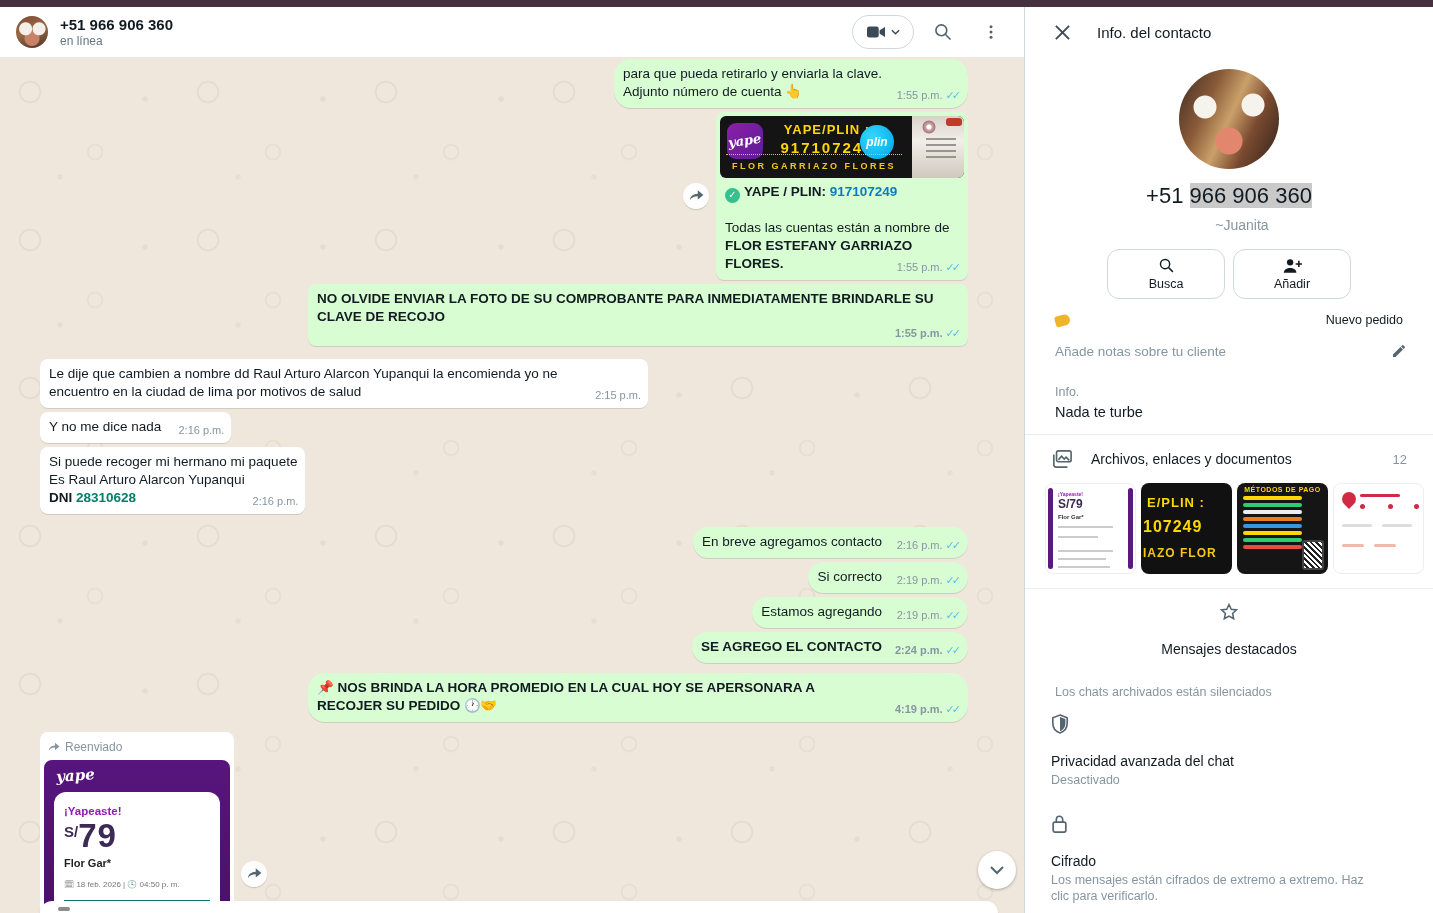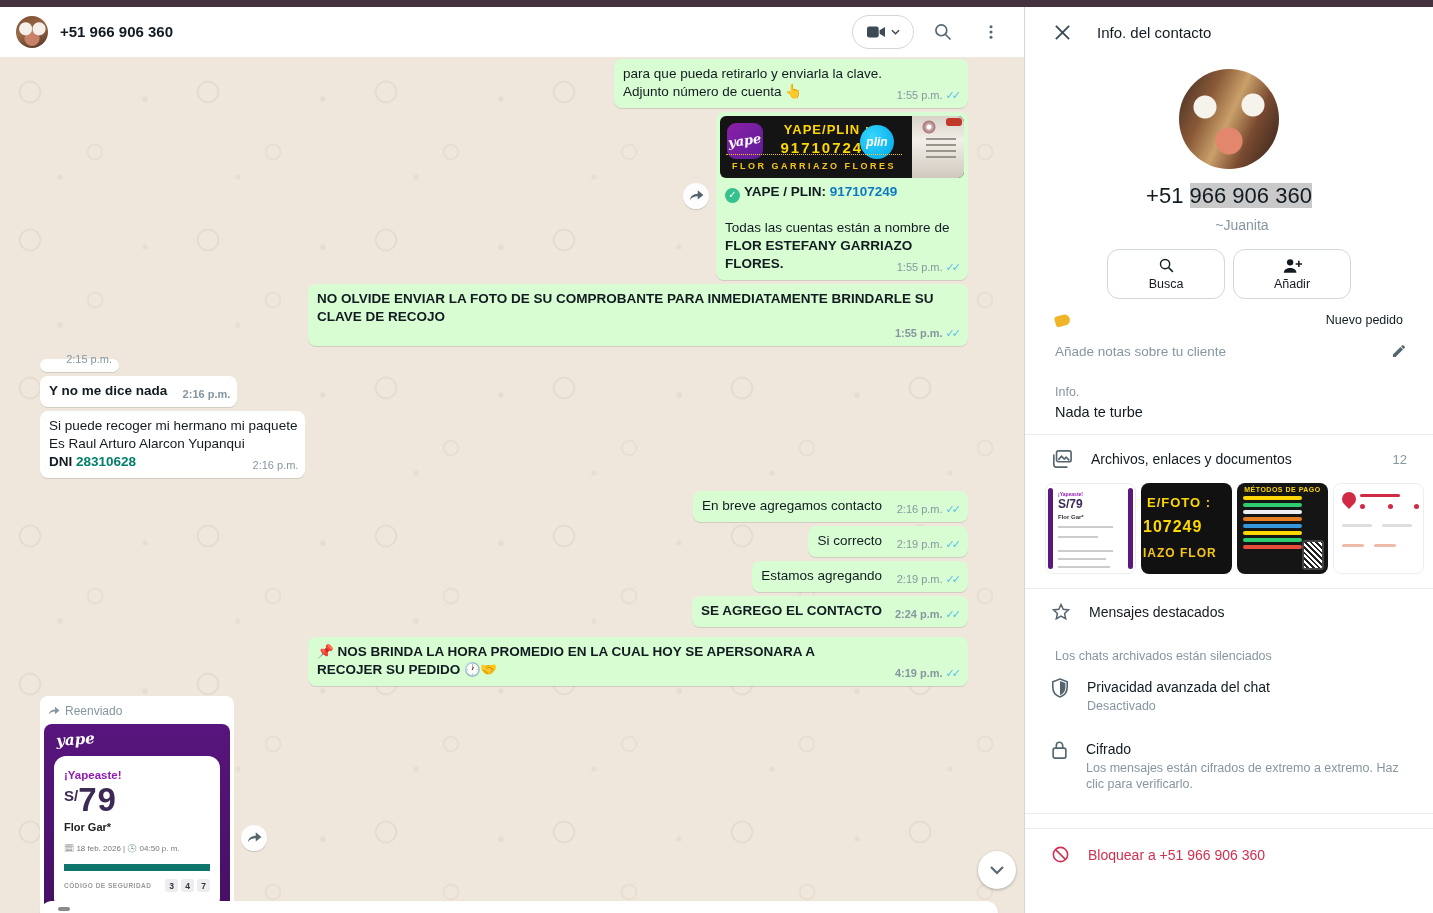--- a/index.html
+++ b/index.html
@@ -34,21 +34,21 @@
     background-size:178px 148px; }
   .row { display:flex; margin-bottom:4px; align-items:center; }
   .row.out { justify-content:flex-end; }
   .row.in  { justify-content:flex-start; }
   .bubble { position:relative; border-radius:8px; padding:6px 8px 7px 9px; font-size:13.5px; line-height:18px;
     box-shadow:0 1px .5px rgba(11,20,26,.13); max-width:660px; cursor:pointer; }
   .out .bubble { background:#d9fdd3; }
   .in  .bubble { background:#ffffff; }
   .meta { position:absolute; right:7px; bottom:4px; display:flex; align-items:center; gap:3px; font-size:11px; color:#8696a0; white-space:nowrap; }
   .ticks { color:#53bdeb; font-size:11px; letter-spacing:-3px; padding-right:3px; }
-  .pr-lg { padding-right:86px; } .pr-md { padding-right:70px;font-weight:bold; } .pb-meta { padding-bottom:20px; }
+  .pr-lg { padding-right:86px;border-radius:17px; } .pr-md { padding-right:70px; } .pb-meta { padding-bottom:20px; }
   .bold { font-weight:700; }
   .link-blue { color:#0b7bc1; font-weight:700; }
   .link-teal { color:#00806a; font-weight:700; }
 
   
   .img-bubble { padding:4px 4px 7px 4px; width:252px; }
   .banner { position:relative; width:244px; height:62px; background:#141414; border-radius:6px; overflow:hidden; }
   .b-yape-tile { position:absolute; left:7px; top:7px; width:36px; height:36px; border-radius:9px;
     background:linear-gradient(135deg,#8b1fa8,#5d1d96); display:flex; align-items:center; justify-content:center; }
   .b-yape-tile span, .r-logo { font-family:"DejaVu Serif",serif; font-style:italic; font-weight:700; color:#fff; }
@@ -154,37 +154,38 @@
   .t4 .pin { position:absolute; left:8px; top:8px; width:14px; height:14px; border-radius:50% 50% 50% 0; background:#d02a45; transform:rotate(-45deg); }
   .t4 i { position:absolute; height:3px; border-radius:2px; }
   .t4 .tl { left:26px; top:10px; width:40px; background:#d02a45; }
   .t4 .line { left:26px; top:22px; width:58px; height:2px; background:#e46; }
   .t4 .d { width:5px; height:5px; border-radius:50%; background:#d02a45; top:20px; position:absolute; }
   .t4 .g1 { left:8px; top:40px; width:30px; background:#ddd; }
   .t4 .g2 { left:48px; top:40px; width:30px; background:#ddd; }
   .t4 .g3 { left:8px; top:60px; width:22px; background:#eba; }
   .t4 .g4 { left:40px; top:60px; width:22px; background:#eba; }
 
-  .panel-row { display:flex; align-items:flex-start; gap:18px; padding:13px 26px; cursor:pointer; }
+  .panel-row { display:flex; align-items:flex-start; gap:18px; padding:13px 26px; cursor:pointer;flex-direction:column; }
   .panel-row .pr-title { font-size:14px; color:#111b21; line-height:18px; }
   .panel-row .pr-sub { font-size:12.5px; color:#8696a0; margin-top:2px; line-height:16px; }
   .muted-note { font-size:12.5px; color:#8696a0; padding:14px 30px 2px; }
   .block-row { display:flex; align-items:center; gap:18px; padding:16px 26px; color:#d32f50; font-size:14px; cursor:pointer; }
 </style>
 </head>
 <body>
 
 <div class="titlebar"></div>
 <div class="app">
 
   <div class="chat-pane">
     <div class="chat-header">
       <div class="chat-avatar"></div>
       <div class="chat-title">
         <div class="chat-name">+51 966 906 360</div>
+        <div class="chat-status">en línea</div>
       </div>
       <div class="hdr-actions">
         <div class="call-pill">
           <span>
               <svg class="ic" width="18" height="14" viewBox="0 0 20 14" fill="#3b4a54">
                 <rect x="0" y="1" width="13" height="12" rx="2.5"></rect>
                 <path d="M14 5l6-3.5v11L14 9z"></path>
               </svg>
             </span>
           <span>
@@ -270,20 +271,21 @@
               <span>1:55 p.m.</span>
               <span class="ticks">✓✓</span>
             </span>
         </div>
       </div>
 
       <div class="gap-md"></div>
 
       <div class="row in">
         <div class="bubble" style="max-width:608px; padding-right:70px;">
+          <span>Le dije que  cambien a nombre  dd Raul Arturo Alarcon Yupanqui  la encomienda yo ne encuentro en la ciudad de lima  por motivos  de salud</span>
           <span class="meta">
               <span>2:15 p.m.</span>
             </span>
         </div>
       </div>
 
       <div class="row in">
         <div class="bubble pr-md">
           <span>Y no me dice nada</span>
           <span class="meta">
@@ -472,21 +474,21 @@
           <span class="t1-yap">¡Yapeaste!</span>
           <span class="t1-amt">S/79</span>
           <span class="t1-name">Flor Gar*</span>
           <i style="top:42px;width:55px"></i>
             <i style="top:52px;width:40px"></i>
             <i style="top:66px;width:55px"></i>
             <i style="top:74px;width:48px"></i>
             <i style="top:82px;width:52px"></i>
         </div>
         <div class="thumb t2">
-          <div class="t2-l1">E/FOTO :</div>
+          <div class="t2-l1">E/PLIN :</div>
           <div class="t2-l2">107249</div>
           <div class="t2-l3">IAZO FLOR</div>
         </div>
         <div class="thumb t3">
           <div class="t3-title">MÉTODOS DE PAGO</div>
           <i style="background:#ffd700"></i>
             <i style="background:#2ecc71"></i>
             <i style="background:#ecf0f1"></i>
             <i style="background:#e67e22"></i>
             <i style="background:#3498db"></i>

